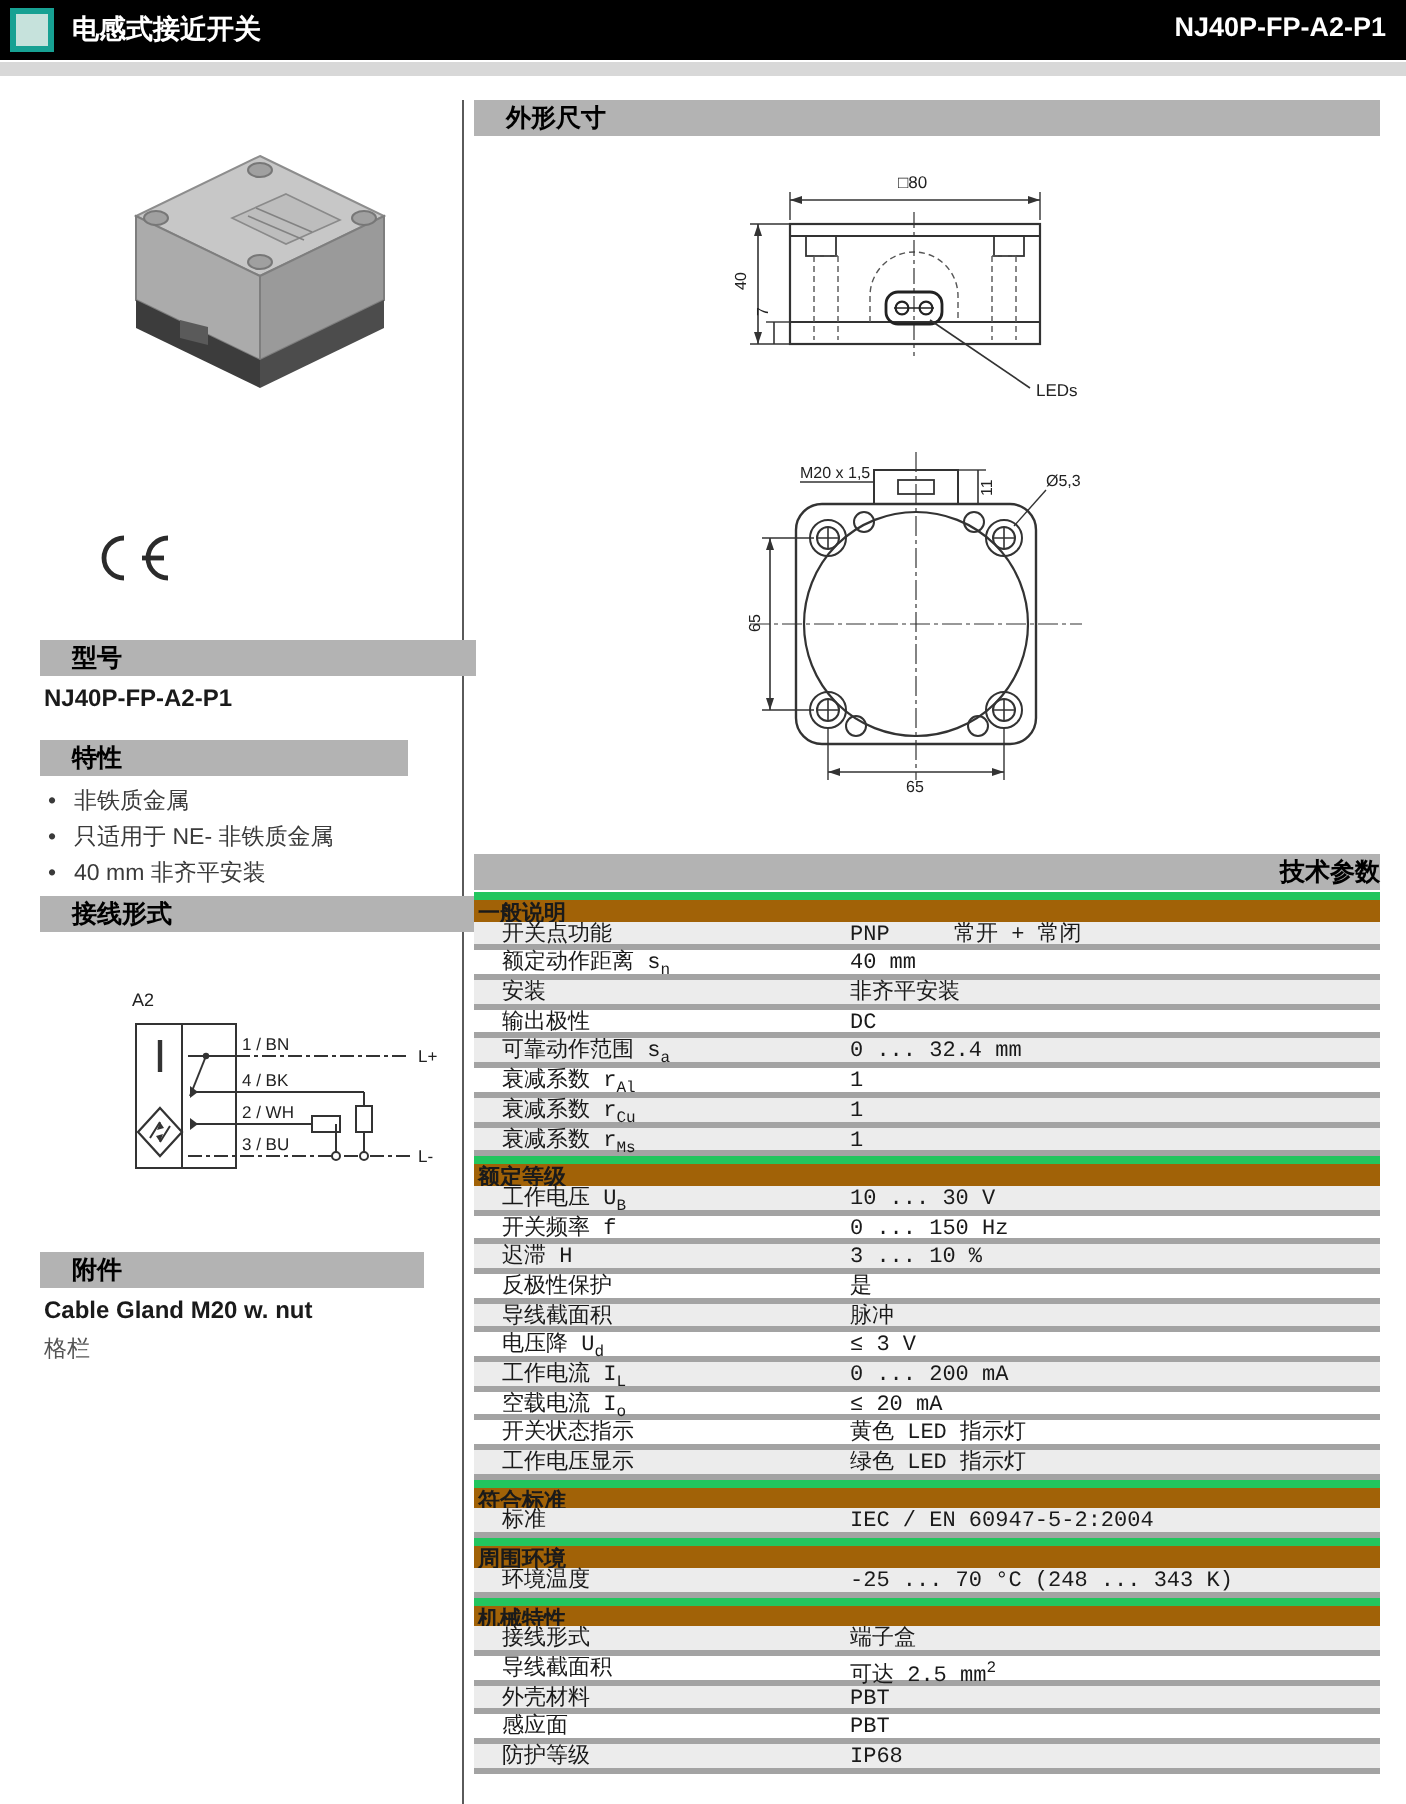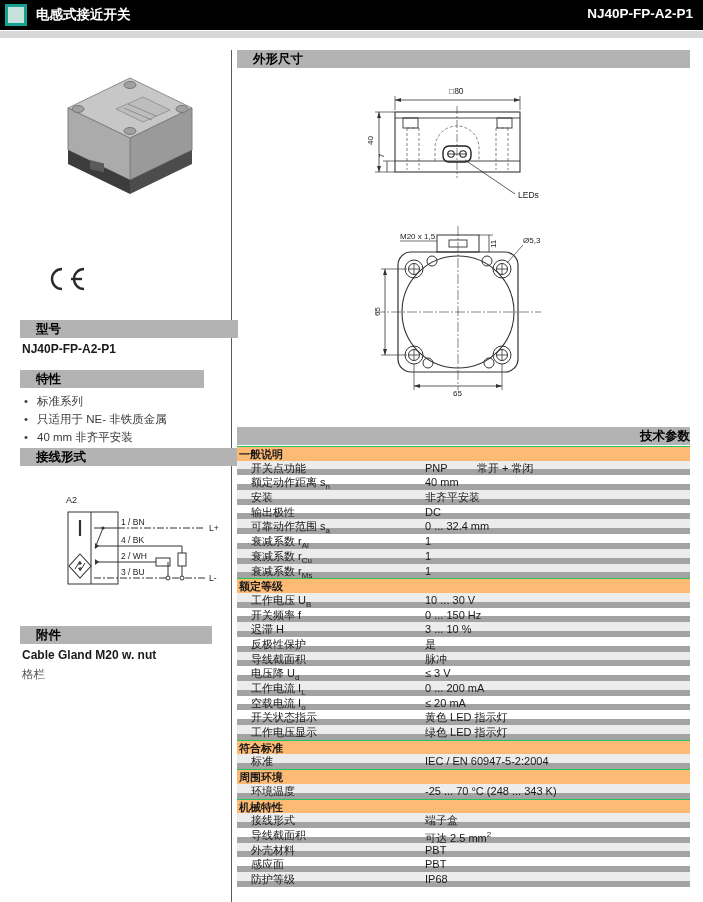--- a/index.html
+++ b/index.html
@@ -36,22 +36,22 @@
   .acc1 { position:absolute; left:2px; top:610px; font-size:12px; font-weight:bold; }
   .acc2 { position:absolute; left:2px; top:629px; font-size:11.5px; color:#555; }
 
   
   .rightcol { position:absolute; left:237px; top:0; width:455px; height:902px; }
   .bar-dim { position:absolute; left:0; top:50px; width:453px; }
   .draw1 { position:absolute; left:0; top:82px; }
   .draw2 { position:absolute; left:0; top:208px; }
   .bar-tech { position:absolute; left:0; top:427px; width:453px;text-align:right; }
   .ttable { position:absolute; left:0; top:446px; width:453px; font-size:11px; }
-  .tsect { height:14.7px; line-height:14.5px; font-weight:bold; padding-left:2px; border-top:1px solid #22c55e; background:#fdba74; }
-  .trow { position:relative; height:14.7px; line-height:14.5px; border-bottom:6px solid #a3a3a3; }
+  .tsect { height:14.7px; line-height:14.5px; font-weight:bold; padding-left:2px; border-top:4px solid #22c55e; background:#a16207; }
+  .trow { position:relative; height:14.7px; line-height:14.5px; border-bottom:3px solid #a3a3a3;font-family:Liberation Mono, monospace; }
   .trow.shade { background:#ececec; }
   .trow .lbl { position:absolute; left:14px; top:0; white-space:nowrap; }
   .trow .val { position:absolute; left:188px; top:0; white-space:nowrap; }
   .trow .val2 { position:absolute; left:240px; top:0; white-space:nowrap; }
   sub { font-size:8px; }
   sup { font-size:8px; }
 
   svg text { font-family:"Liberation Sans","DejaVu Sans",sans-serif; fill:#222; }
 </style>
 </head>
@@ -89,21 +89,21 @@
       <path d="M16,3 A10,10 0 1 0 16,23" fill="none" stroke="#2b2b2b" stroke-width="2.4"></path>
       <path d="M38,3 A10,10 0 1 0 38,23" fill="none" stroke="#2b2b2b" stroke-width="2.4"></path>
       <line x1="25" y1="13" x2="36" y2="13" stroke="#2b2b2b" stroke-width="2.4"></line>
     </svg>
 
     <div class="bar bar-model">型号</div>
     <div class="model-val">NJ40P-FP-A2-P1</div>
 
     <div class="bar bar-feat">特性</div>
     <ul class="feat-list">
-      <li>标准系列</li>
+      <li>非铁质金属</li>
       <li>只适用于 NE- 非铁质金属</li>
       <li>40 mm 非齐平安装</li>
     </ul>
 
     <div class="bar bar-conn">接线形式</div>
     <svg class="wiring" width="180" height="110" viewBox="0 0 180 110">
       <text x="16" y="13" font-size="9">A2</text>
       <rect x="18" y="22" width="50" height="72" fill="none" stroke="#333" stroke-width="1"></rect>
       <line x1="41" y1="22" x2="41" y2="94" stroke="#333" stroke-width="1"></line>
       <line x1="30" y1="30" x2="30" y2="46" stroke="#333" stroke-width="2.2"></line>

